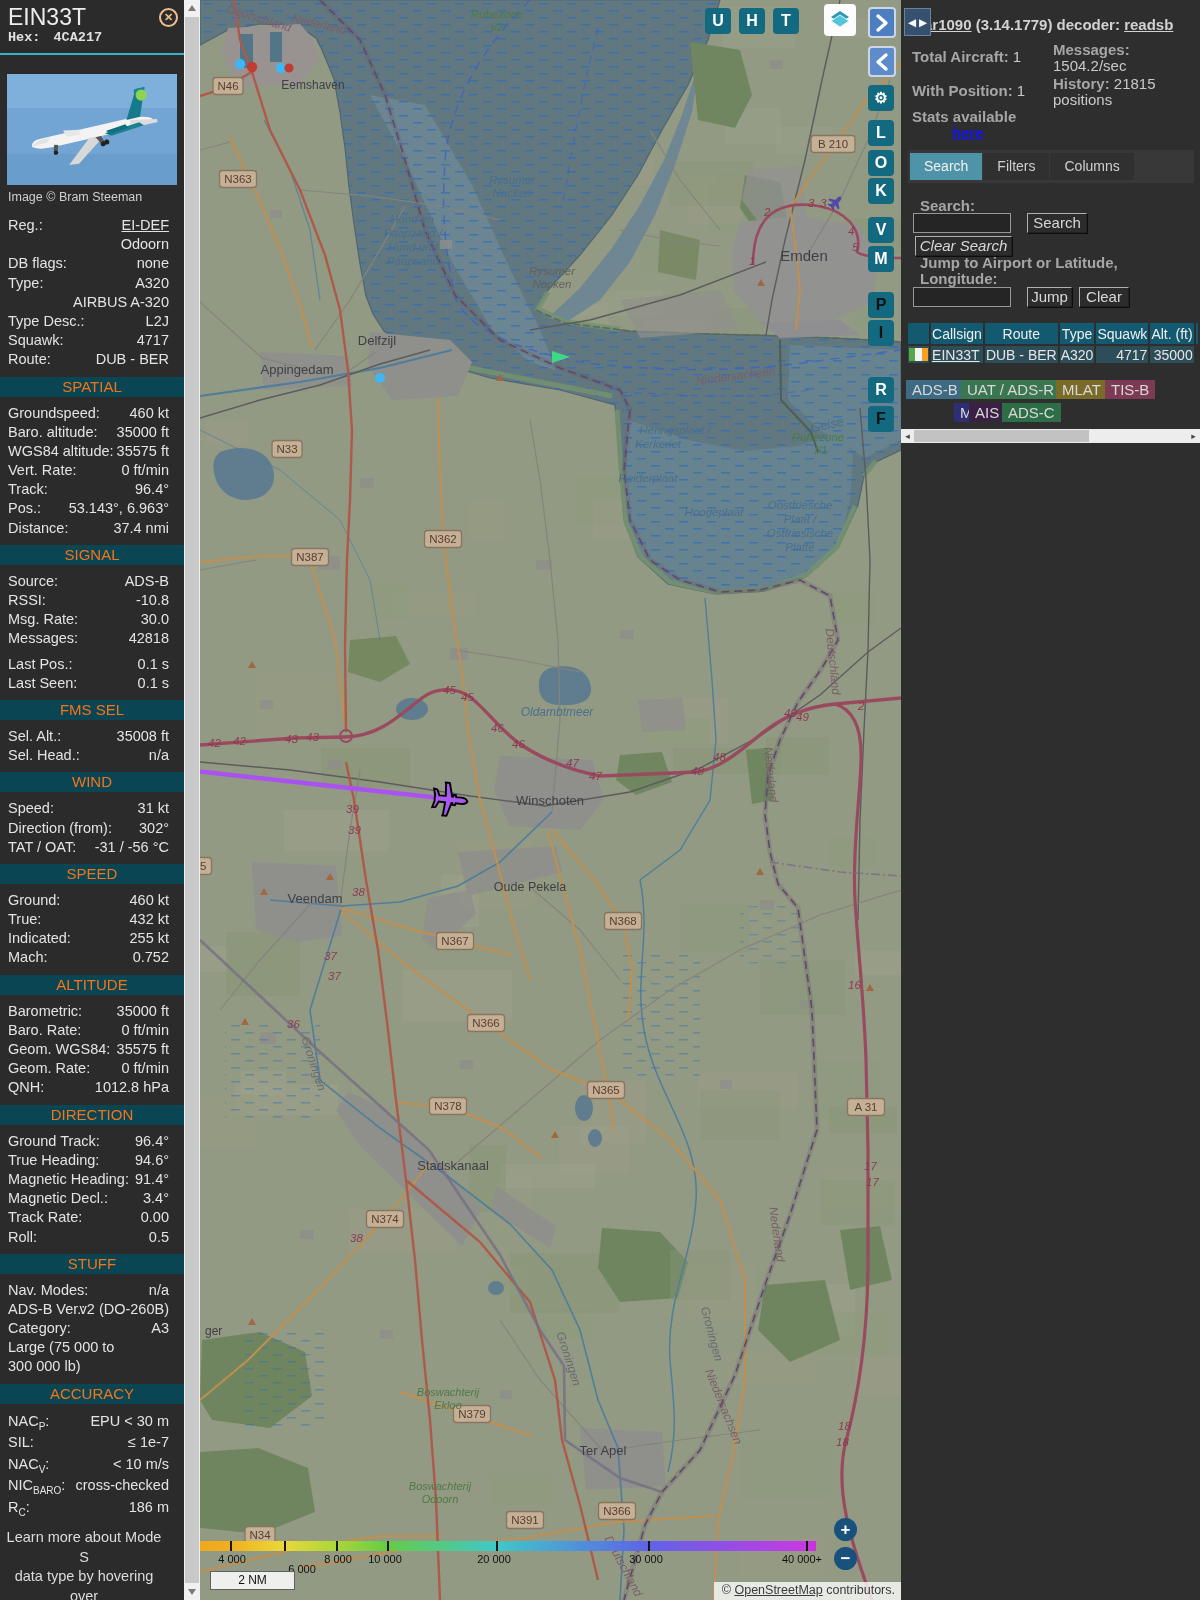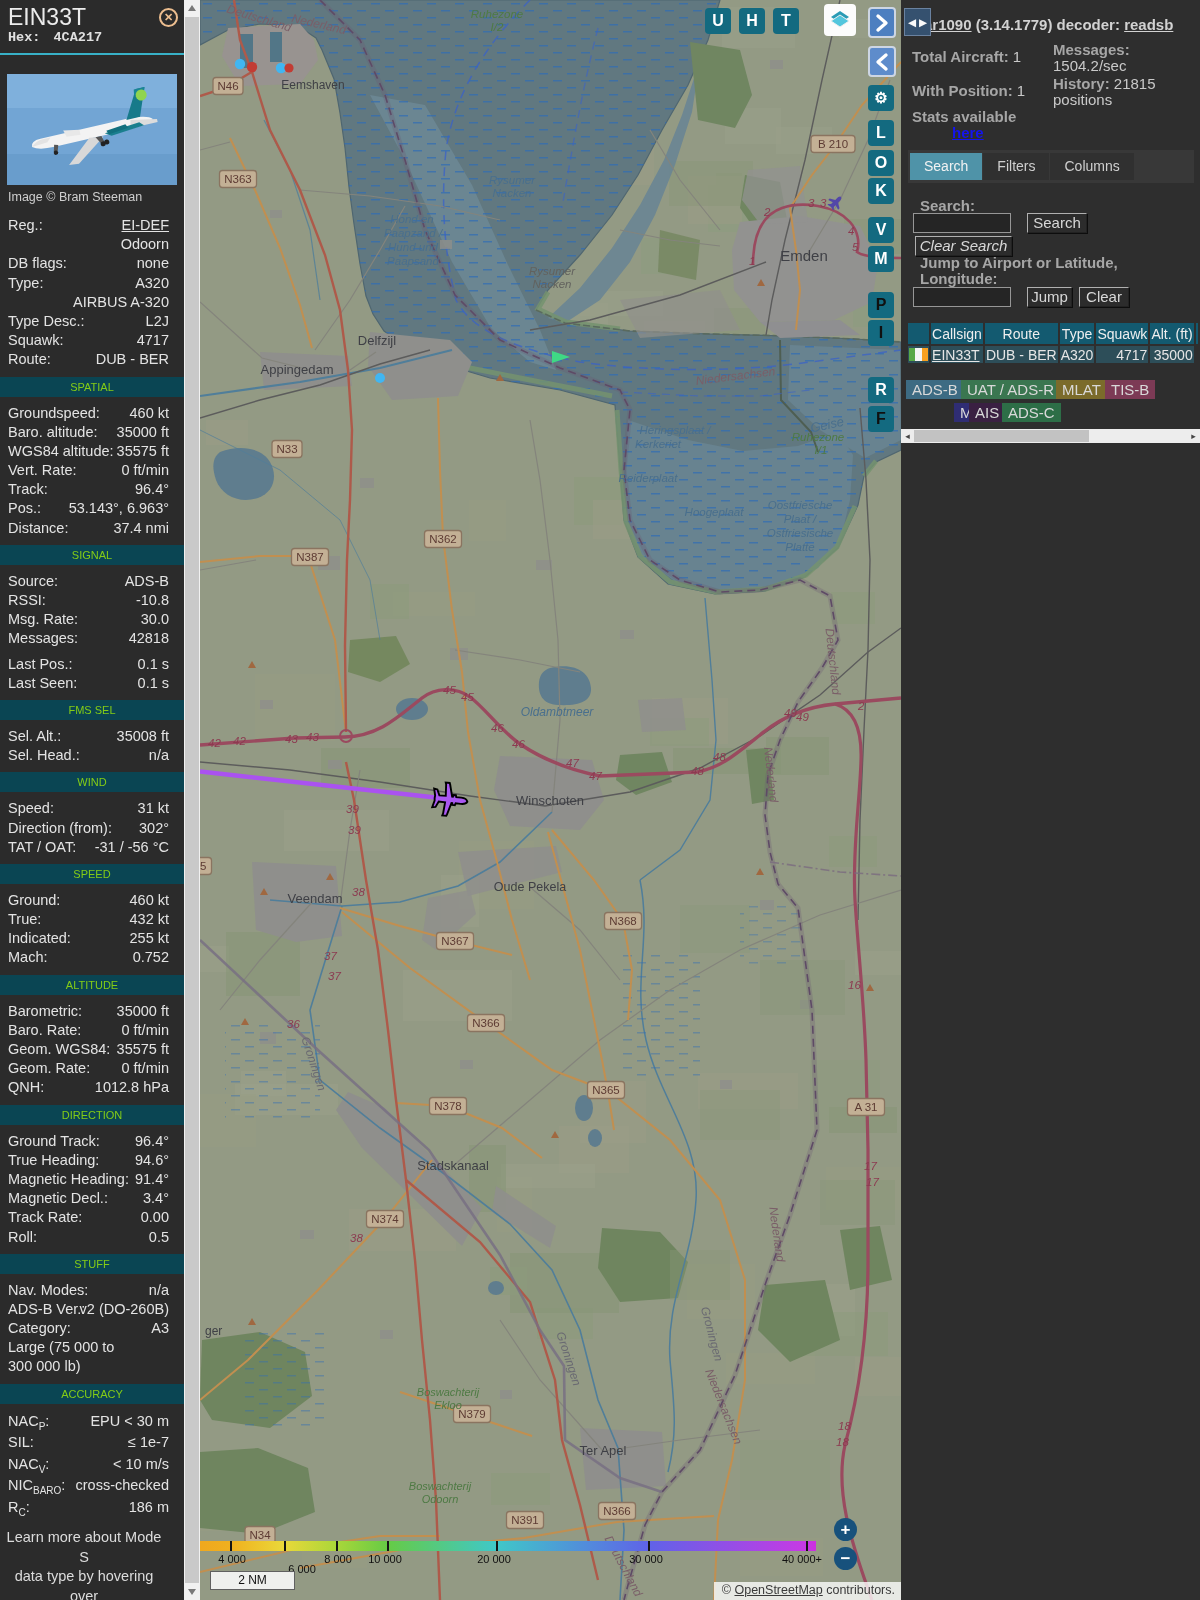--- a/index.html
+++ b/index.html
@@ -13,21 +13,21 @@
 #hexline{position:absolute;left:8px;top:30px;font-family:"Liberation Mono",monospace;font-weight:bold;font-size:13.5px;color:#e0e0e0;word-spacing:5px;}
 #closebtn{position:absolute;left:159px;top:8px;width:15px;height:15px;border:2px solid #edbe8f;border-radius:50%;color:#edbe8f;display:flex;align-items:center;justify-content:center;font-size:11px;font-weight:bold;}
 #topline{position:absolute;left:0;top:53px;width:184px;height:2px;background:#38b1c7;}
 #photo{position:absolute;left:7px;top:74px;width:170px;height:111px;overflow:hidden;}
 .credit{position:absolute;left:8px;top:190px;color:#cfcfcf;font-size:12.5px;}
 #infostart{position:absolute;left:0;top:216px;width:184px;}
 .row{position:relative;height:19.2px;margin:0 7px;font-size:14.5px;color:#e3e3e3;line-height:19.2px;white-space:nowrap;}
 .row .l{position:absolute;left:1px;}
 .row .r{position:absolute;right:8px;}
 .row.acc{height:21.5px;line-height:21.5px;}
-.sechdr{background:#0a4553;color:#84cc16;text-align:center;font-size:11px;height:20px;line-height:20px;margin:7px 0 7px 0;}
+.sechdr{background:#0a4553;color:#f97316;text-align:center;font-size:15px;height:20px;line-height:20px;margin:7px 0 7px 0;}
 a.reg{color:#e3e3e3;text-decoration:underline;}
 #learn{color:#dcdcdc;font-size:14.5px;text-align:center;padding:10px 18px 0 2px;line-height:19.5px;}
 sub{font-size:10px;}
 
 .mbtn{position:absolute;width:26px;height:26px;background:#136a80;border-radius:4px;color:#fff;font-size:16px;font-weight:bold;display:flex;align-items:center;justify-content:center;}
 .mbtn.dk{color:#101010;}
 #layerbtn{position:absolute;left:624px;top:4px;width:32px;height:32px;background:#fcfcfc;border-radius:4px;display:flex;align-items:center;justify-content:center;}
 .navbtn{position:absolute;left:668px;width:28px;height:31px;background:#4d7fc0;border:2px solid #cdd6e4;border-radius:4px;display:flex;align-items:center;justify-content:center;box-sizing:border-box;}
 #altbar{position:absolute;left:0;top:1541px;width:616px;height:10px;background:linear-gradient(to right,#efa81f 0%,#f0b01e 5%,#ead83a 13.6%,#abd739 22%,#66cb45 30.4%,#3fc8c8 48%,#5f63e8 72.7%,#c63ae4 98%,#cc2ee0 100%);}
 .tick{position:absolute;top:1541px;width:2px;height:10px;background:#151515;}

